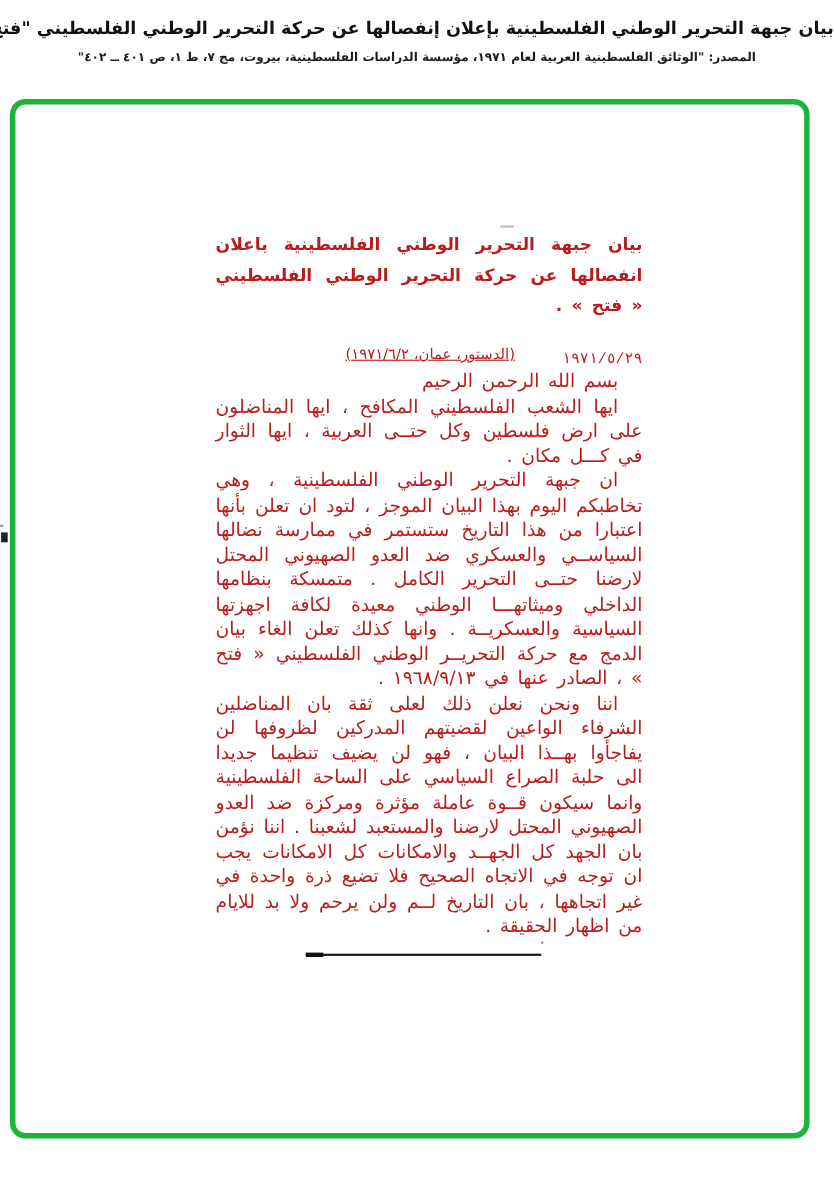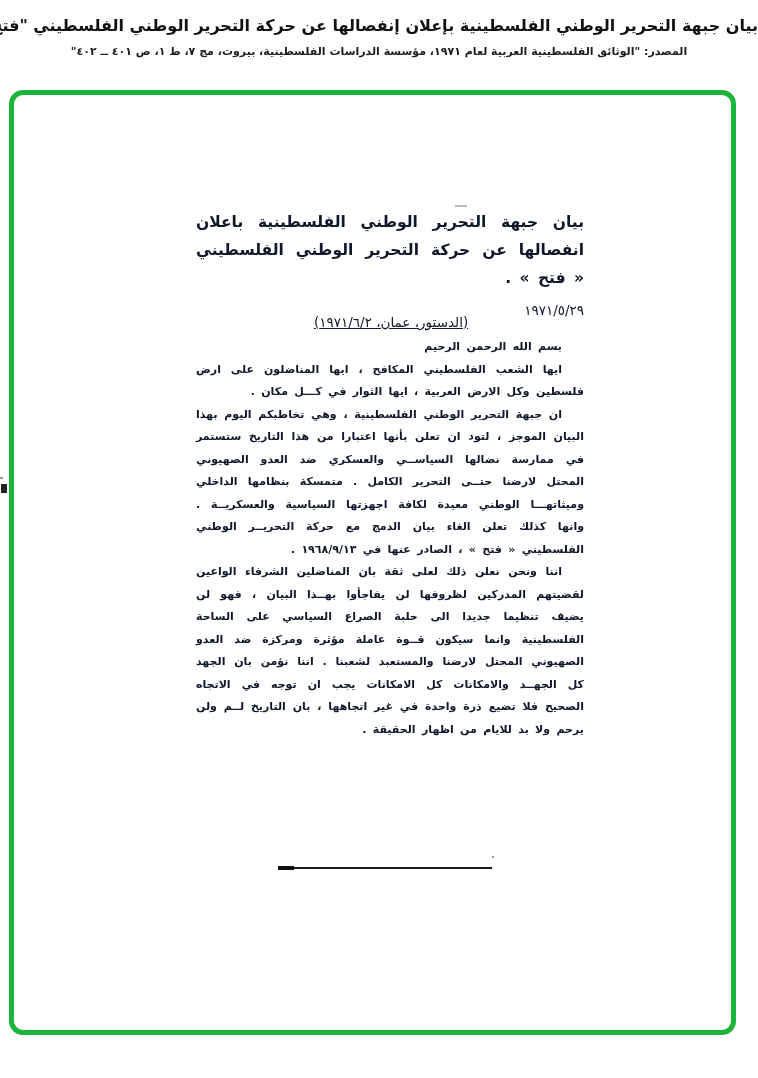--- a/index.html
+++ b/index.html
@@ -50,58 +50,58 @@
     background: #ffffff;
     box-sizing: border-box;
   }
   
   .doc {
     position: absolute;
     left: 196px;
     top: 208px;
     width: 388px;
     direction: rtl;
-    color: #0f172a;
+    color: #b91c1c;
   }
   .doc-title {
     font-size: 15.5px;
     font-weight: bold;
     line-height: 28px;
     text-align: justify;
     margin: 0;
     word-spacing: 3px;
   }
   .date-row {
     position: relative;
     height: 22px;
     margin-top: 10px;
     font-size: 13.5px;
   }
   .date-row .pub-date {
     position: absolute;
     right: 0;
-    top: 0;
+    top: 16px;
+    font-family: Liberation Mono, monospace;
   }
   .date-row .pub-source {
     position: absolute;
     left: 118px;
     top: 12px;
     text-decoration: underline;
   }
   .doc-body {
     margin-top: 12px;
   }
   .doc-body p {
-    font-size: 11px;
+    font-size: 17px;
     line-height: 22.5px;
     text-align: justify;
     text-indent: 22px;
     word-spacing: 2.5px;
     margin: 0;
-    font-weight: bold;
   }
   
   .artifact-line {
     position: absolute;
     left: 278px;
     top: 867px;
     width: 214px;
     height: 2px;
     background: #1a1a1a;
   }
@@ -159,21 +159,21 @@
 <div class="doc">
   <h2 class="doc-title">بيان جبهة التحرير الوطني الفلسطينية باعلان انفصالها عن حركة التحرير الوطني الفلسطيني « فتح » .</h2>
 
   <div class="date-row">
     <span class="pub-date">١٩٧١/٥/٢٩</span>
     <span class="pub-source">(الدستور، عمان، ١٩٧١/٦/٢)</span>
   </div>
 
   <div class="doc-body">
     <p>بسم الله الرحمن الرحيم</p>
-    <p>ايها الشعب الفلسطيني المكافح ، ايها المناضلون على ارض فلسطين وكل الارض العربية ، ايها الثوار في كـــل مكان .</p>
+    <p>ايها الشعب الفلسطيني المكافح ، ايها المناضلون على ارض فلسطين وكل حتــى العربية ، ايها الثوار في كـــل مكان .</p>
     <p>ان جبهة التحرير الوطني الفلسطينية ، وهي تخاطبكم اليوم بهذا البيان الموجز ، لتود ان تعلن بأنها اعتبارا من هذا التاريخ ستستمر في ممارسة نضالها السياســي والعسكري ضد العدو الصهيوني المحتل لارضنا حتــى التحرير الكامل . متمسكة بنظامها الداخلي وميثاتهـــا الوطني معيدة لكافة اجهزتها السياسية والعسكريــة . وانها كذلك تعلن الغاء بيان الدمج مع حركة التحريــر الوطني الفلسطيني « فتح » ، الصادر عنها في ١٩٦٨/٩/١٣ .</p>
     <p>اننا ونحن نعلن ذلك لعلى ثقة بان المناضلين الشرفاء الواعين لقضيتهم المدركين لظروفها لن يفاجأوا بهــذا البيان ، فهو لن يضيف تنظيما جديدا الى حلبة الصراع السياسي على الساحة الفلسطينية وانما سيكون قــوة عاملة مؤثرة ومركزة ضد العدو الصهيوني المحتل لارضنا والمستعبد لشعبنا . اننا نؤمن بان الجهد كل الجهــد والامكانات كل الامكانات يجب ان توجه في الاتجاه الصحيح فلا تضيع ذرة واحدة في غير اتجاهها ، بان التاريخ لــم ولن يرحم ولا بد للايام من اظهار الحقيقة .</p>
   </div>
 </div>
 
 <div class="artifact-line"></div>
 <div class="artifact-line-blob"></div>
 <div class="edge-mark"></div>
 <div class="edge-mark-dot"></div>
 <div class="speck-a"></div>

